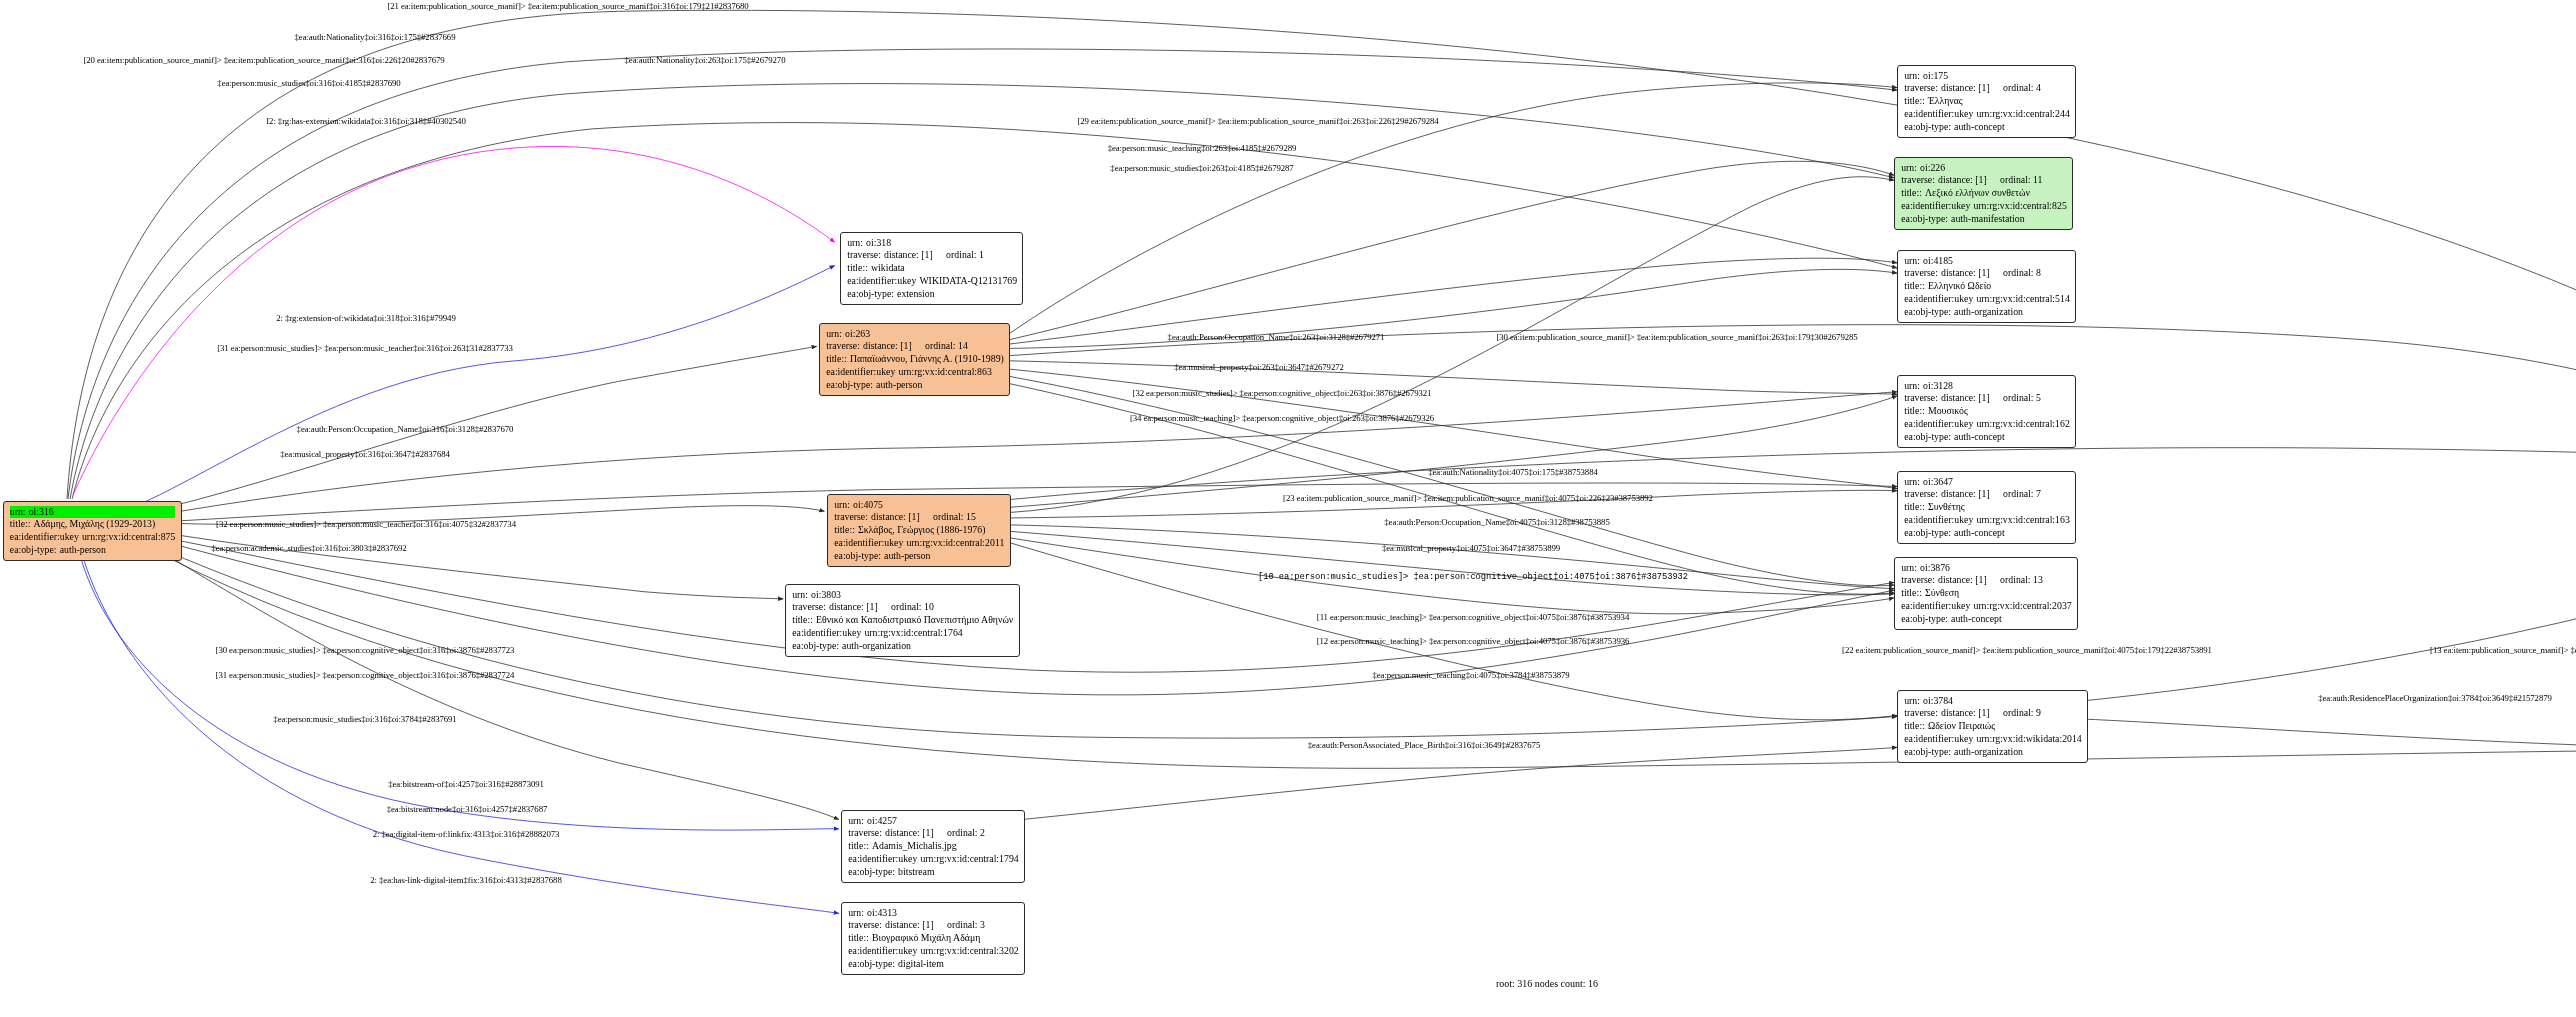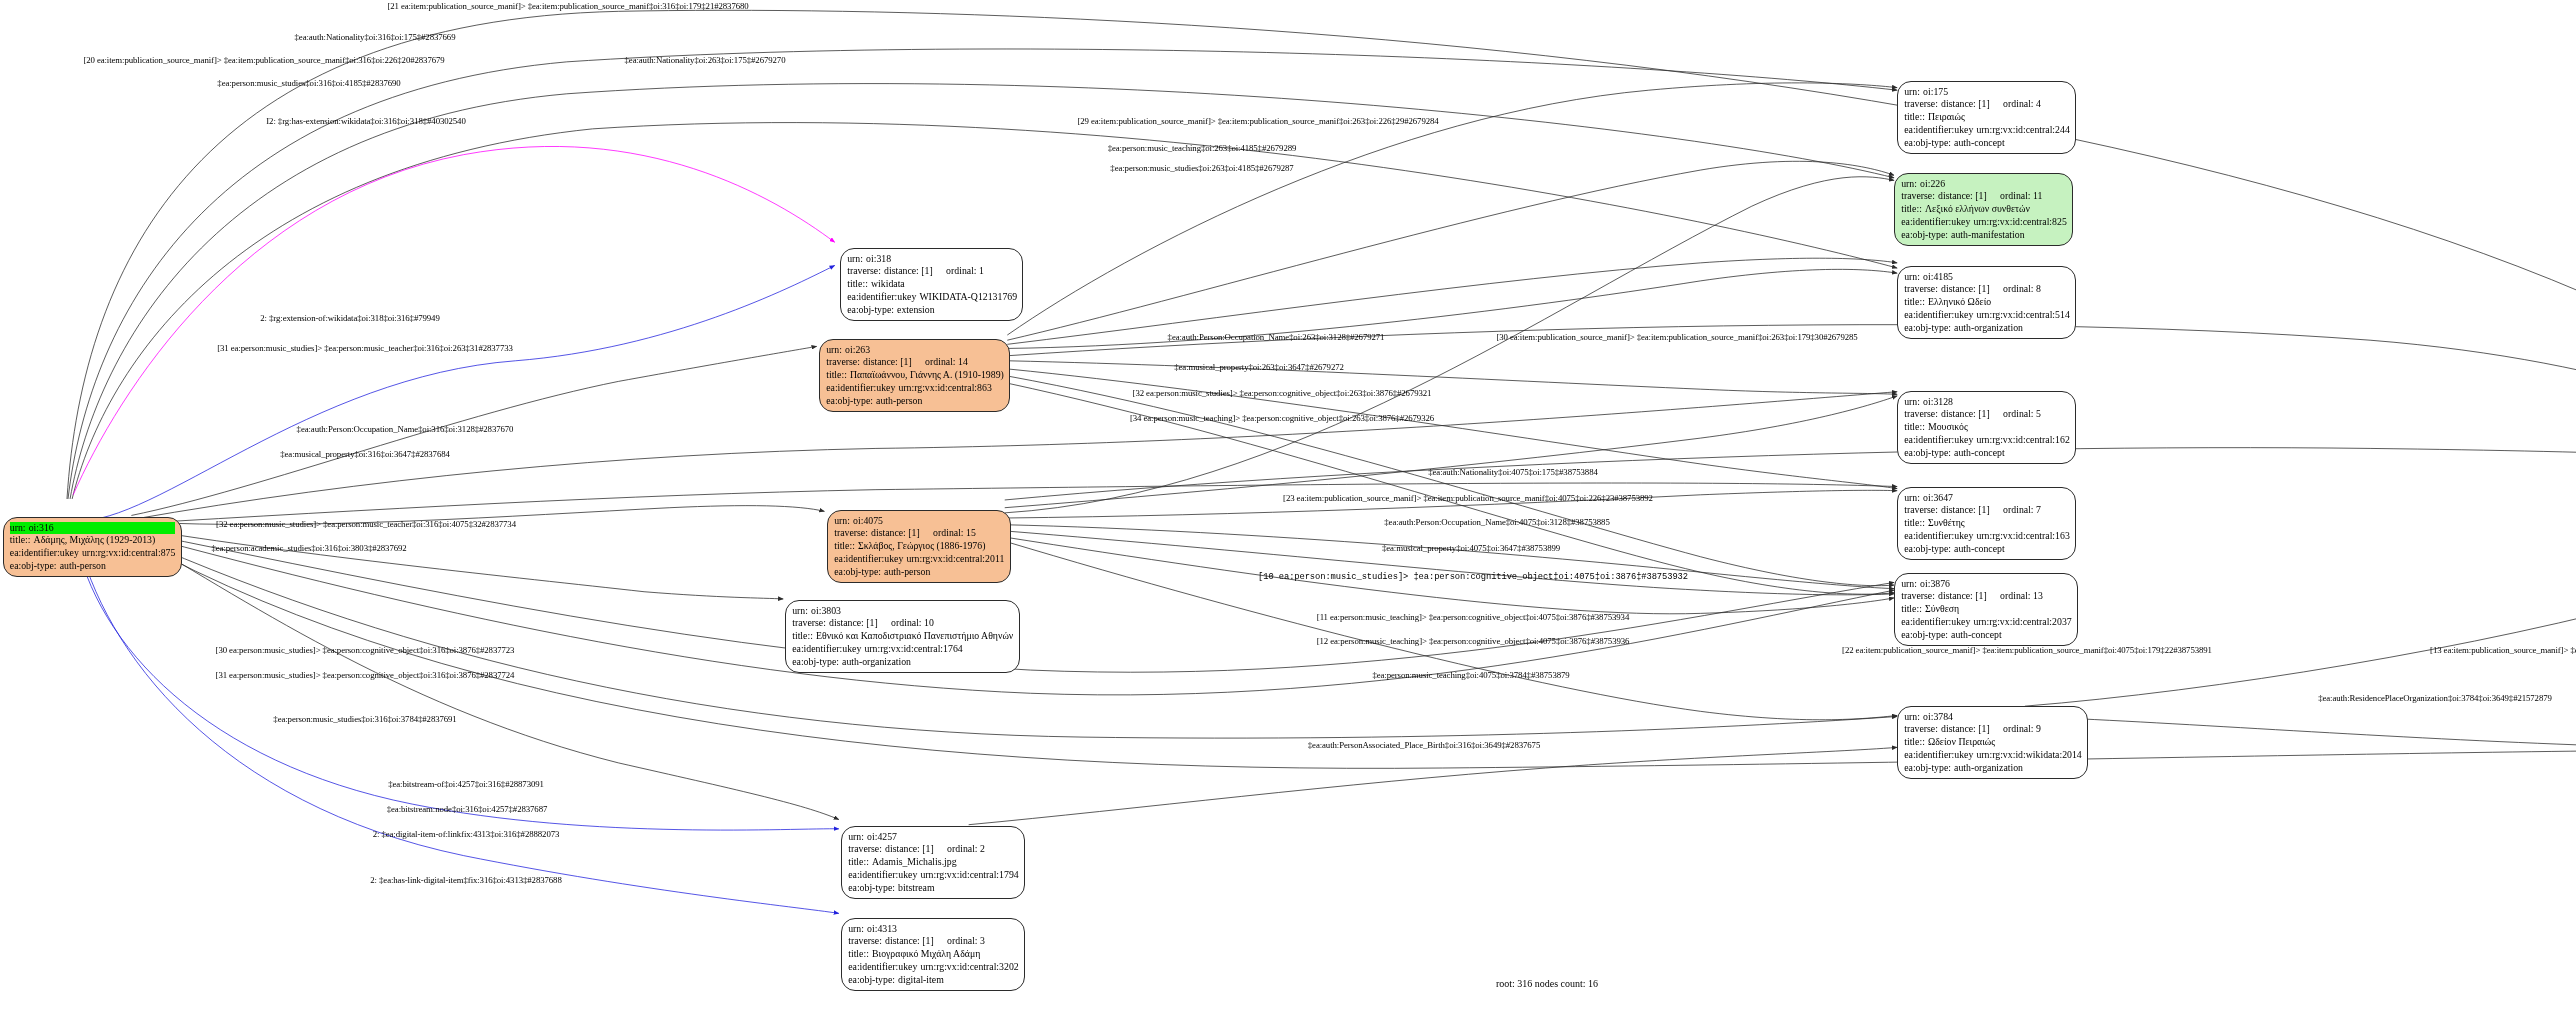--- a/index.html
+++ b/index.html
@@ -23,28 +23,27 @@
     left: 0;
     top: 0;
     width: 3093px;
     height: 1018px;
     pointer-events: none;
   }
   .node {
     position: absolute;
     box-sizing: border-box;
     border: 0.8px solid #2b2b2b;
-    border-radius: 14px;
+    border-radius: 3px;
     background: #ffffff;
     padding: 3.6px 5.2px 3.6px 6.2px;
     font-size: 9.8px;
     line-height: 1.30;
     color: #000000;
     white-space: nowrap;
-    margin-top: 16px;
   }
   .node.orange { background: #f7c095; }
   .node.green  { background: #c6f2c0; }
   .node.root   { background: #f7c095; border-width: 1.2px; }
   .node .row {
     display: flex;
     align-items: baseline;
   }
   .node .k {
     display: inline-block;
@@ -292,21 +291,21 @@
         <div class="row urn-row">
           <span class="k">urn:</span>
           <span class="v">oi:175</span>
         </div>
         <div class="row">
           <span class="k">traverse:</span>
           <span class="v"><span class="trav-d">distance: [1]</span><span class="trav-o">ordinal: 4</span></span>
         </div>
         <div class="row">
           <span class="k">title::</span>
-          <span class="v">Πειραιώς</span>
+          <span class="v">Έλληνας</span>
         </div>
         <div class="row">
           <span class="k">ea:identifier:ukey</span>
           <span class="v">urn:rg:vx:id:central:244</span>
         </div>
         <div class="row">
           <span class="k">ea:obj-type:</span>
           <span class="v">auth-concept</span>
         </div>
       </div>
@@ -447,21 +446,21 @@
   <div id="label-layer">
       <div class="edge-label" style="left: 568px; top: 6.2px;">[21 ea:item:publication_source_manif]&gt; ‡ea:item:publication_source_manif‡oi:316‡oi:179‡21#2837680</div>
       <div class="edge-label" style="left: 375px; top: 37px;">‡ea:auth:Nationality‡oi:316‡oi:175‡#2837669</div>
       <div class="edge-label" style="left: 264px; top: 60px;">[20 ea:item:publication_source_manif]&gt; ‡ea:item:publication_source_manif‡oi:316‡oi:226‡20#2837679</div>
       <div class="edge-label" style="left: 705px; top: 60px;">‡ea:auth:Nationality‡oi:263‡oi:175‡#2679270</div>
       <div class="edge-label" style="left: 309px; top: 83px;">‡ea:person:music_studies‡oi:316‡oi:4185‡#2837690</div>
       <div class="edge-label" style="left: 366px; top: 121px;">I2: ‡rg:has-extension:wikidata‡oi:316‡oi:318‡#40302540</div>
       <div class="edge-label" style="left: 1258px; top: 121px;">[29 ea:item:publication_source_manif]&gt; ‡ea:item:publication_source_manif‡oi:263‡oi:226‡29#2679284</div>
       <div class="edge-label" style="left: 1202px; top: 148px;">‡ea:person:music_teaching‡oi:263‡oi:4185‡#2679289</div>
       <div class="edge-label" style="left: 1202px; top: 168px;">‡ea:person:music_studies‡oi:263‡oi:4185‡#2679287</div>
-      <div class="edge-label" style="left: 350px; top: 318px;">2: ‡rg:extension-of:wikidata‡oi:318‡oi:316‡#79949</div>
+      <div class="edge-label" style="left: 366px; top: 318px;">2: ‡rg:extension-of:wikidata‡oi:318‡oi:316‡#79949</div>
       <div class="edge-label" style="left: 1276px; top: 337px;">‡ea:auth:Person:Occupation_Name‡oi:263‡oi:3128‡#2679271</div>
       <div class="edge-label" style="left: 1677px; top: 337px;">[30 ea:item:publication_source_manif]&gt; ‡ea:item:publication_source_manif‡oi:263‡oi:179‡30#2679285</div>
       <div class="edge-label" style="left: 365px; top: 348px;">[31 ea:person:music_studies]&gt; ‡ea:person:music_teacher‡oi:316‡oi:263‡31#2837733</div>
       <div class="edge-label" style="left: 1259px; top: 367px;">‡ea:musical_property‡oi:263‡oi:3647‡#2679272</div>
       <div class="edge-label" style="left: 1282px; top: 393px;">[32 ea:person:music_studies]&gt; ‡ea:person:cognitive_object‡oi:263‡oi:3876‡#2679321</div>
       <div class="edge-label" style="left: 1282px; top: 418px;">[34 ea:person:music_teaching]&gt; ‡ea:person:cognitive_object‡oi:263‡oi:3876‡#2679326</div>
       <div class="edge-label" style="left: 405px; top: 429px; font-family: Liberation Serif, serif;">‡ea:auth:Person:Occupation_Name‡oi:316‡oi:3128‡#2837670</div>
       <div class="edge-label" style="left: 365px; top: 454px;">‡ea:musical_property‡oi:316‡oi:3647‡#2837684</div>
       <div class="edge-label" style="left: 1513px; top: 472px;">‡ea:auth:Nationality‡oi:4075‡oi:175‡#38753884</div>
       <div class="edge-label" style="left: 1468px; top: 498px;">[23 ea:item:publication_source_manif]&gt; ‡ea:item:publication_source_manif‡oi:4075‡oi:226‡23#38753892</div>

